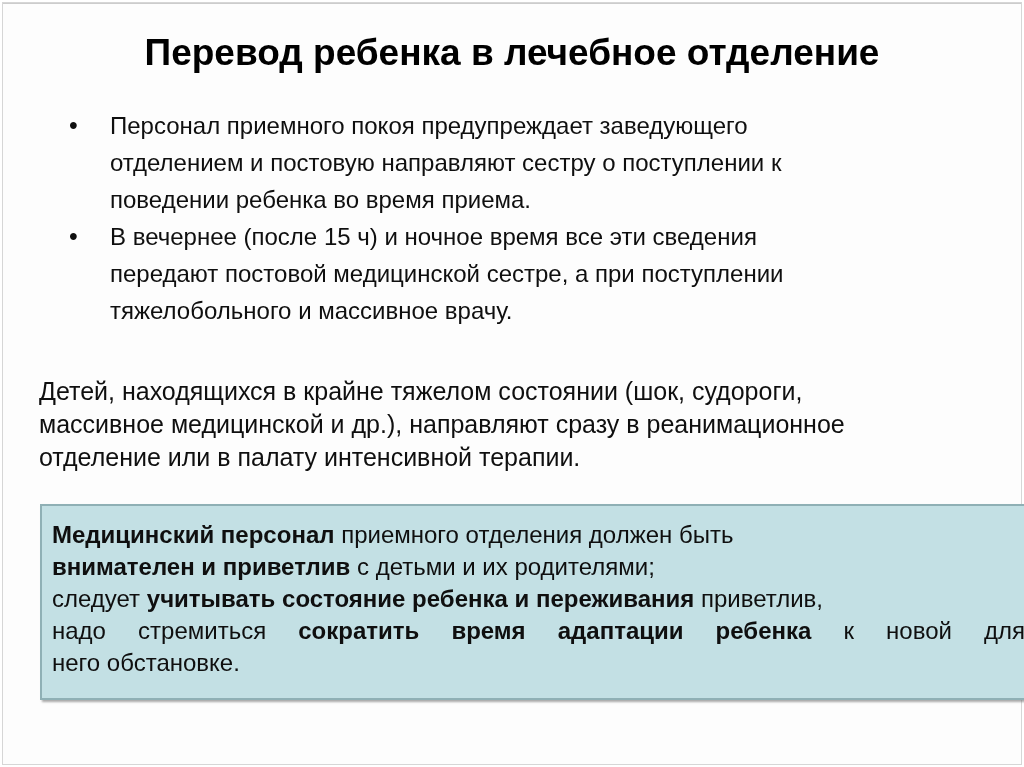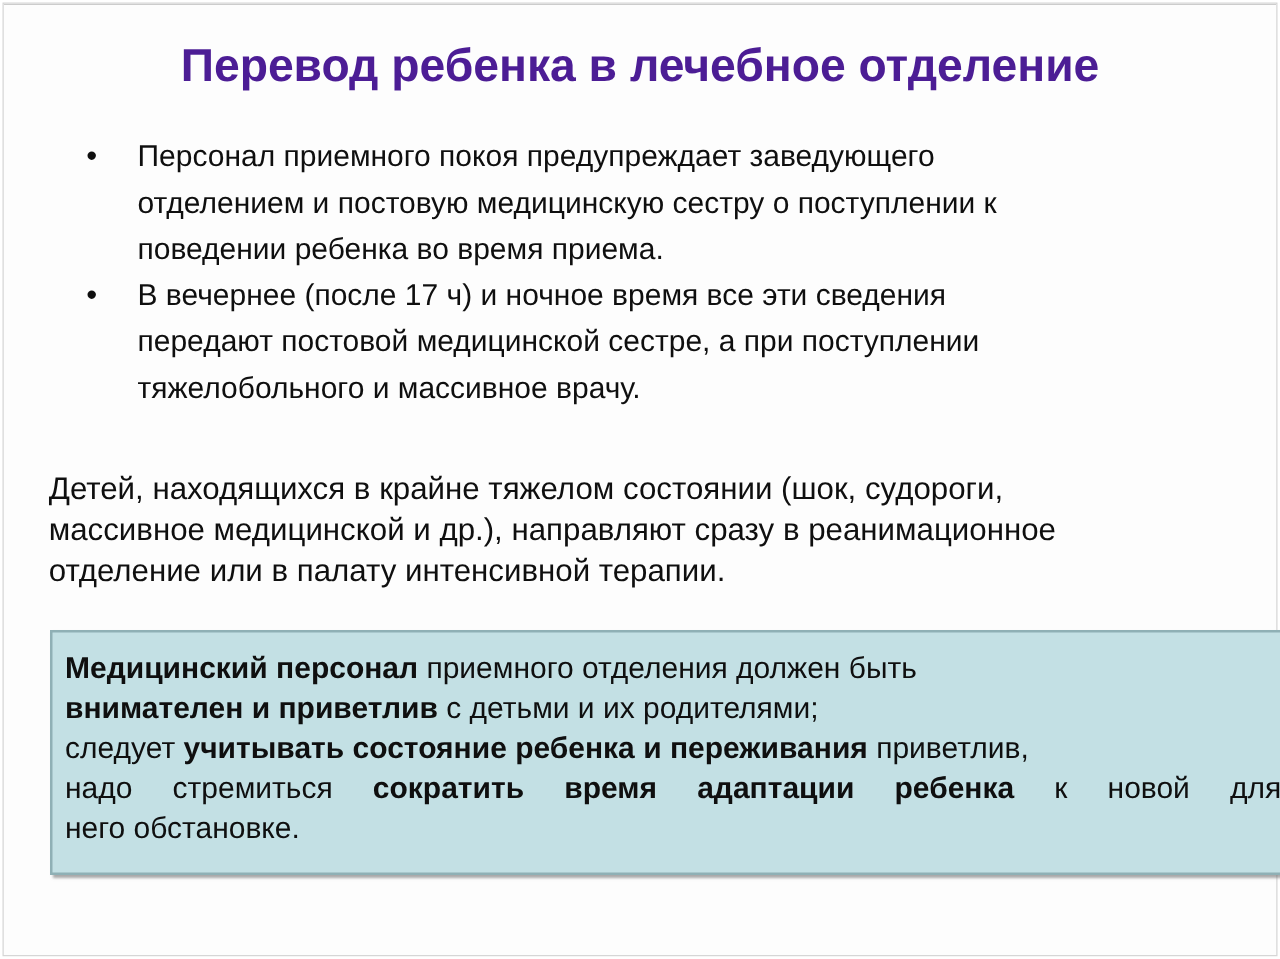--- a/index.html
+++ b/index.html
@@ -17,21 +17,21 @@
     border:1px solid #d6d6d6;
     box-shadow:inset 0 1px 0 #cccccc;
   }
   .title{
     position:absolute;left:0;right:0;top:26px;
     margin:0;
     text-align:center;
     font-size:37px;
     line-height:48px;
     font-weight:bold;
-    color:#4c1d95;
+    color:#000000;
     letter-spacing:0px;
   }
   .bullets{
     position:absolute;left:62px;top:104px;right:40px;
   }
   .bullet{
     display:flex;
     align-items:flex-start;
   }
   .bullet .marker{
@@ -81,29 +81,29 @@
 <div class="slide">
 
   <h1 class="title">Перевод ребенка в лечебное отделение</h1>
 
   <div class="bullets">
 
     <div class="bullet">
       <span class="marker">•</span>
       <div class="btext">
         <div class="line">Персонал приемного покоя предупреждает заведующего</div>
-        <div class="line">отделением и постовую медицинскую сестру о поступлении к</div>
+        <div class="line">отделением и постовую направляют сестру о поступлении к</div>
         <div class="line">поведении ребенка во время приема.</div>
       </div>
     </div>
 
     <div class="bullet">
       <span class="marker">•</span>
       <div class="btext">
-        <div class="line">В вечернее (после 17 ч) и ночное время все эти сведения</div>
+        <div class="line">В вечернее (после 15 ч) и ночное время все эти сведения</div>
         <div class="line">передают постовой медицинской сестре, а при поступлении</div>
         <div class="line">тяжелобольного и массивное врачу.</div>
       </div>
     </div>
 
   </div>
 
   <div class="paragraph">
     <div class="line">Детей, находящихся в крайне тяжелом состоянии (шок, судороги,</div>
     <div class="line">массивное медицинской и др.), направляют сразу в реанимационное</div>

